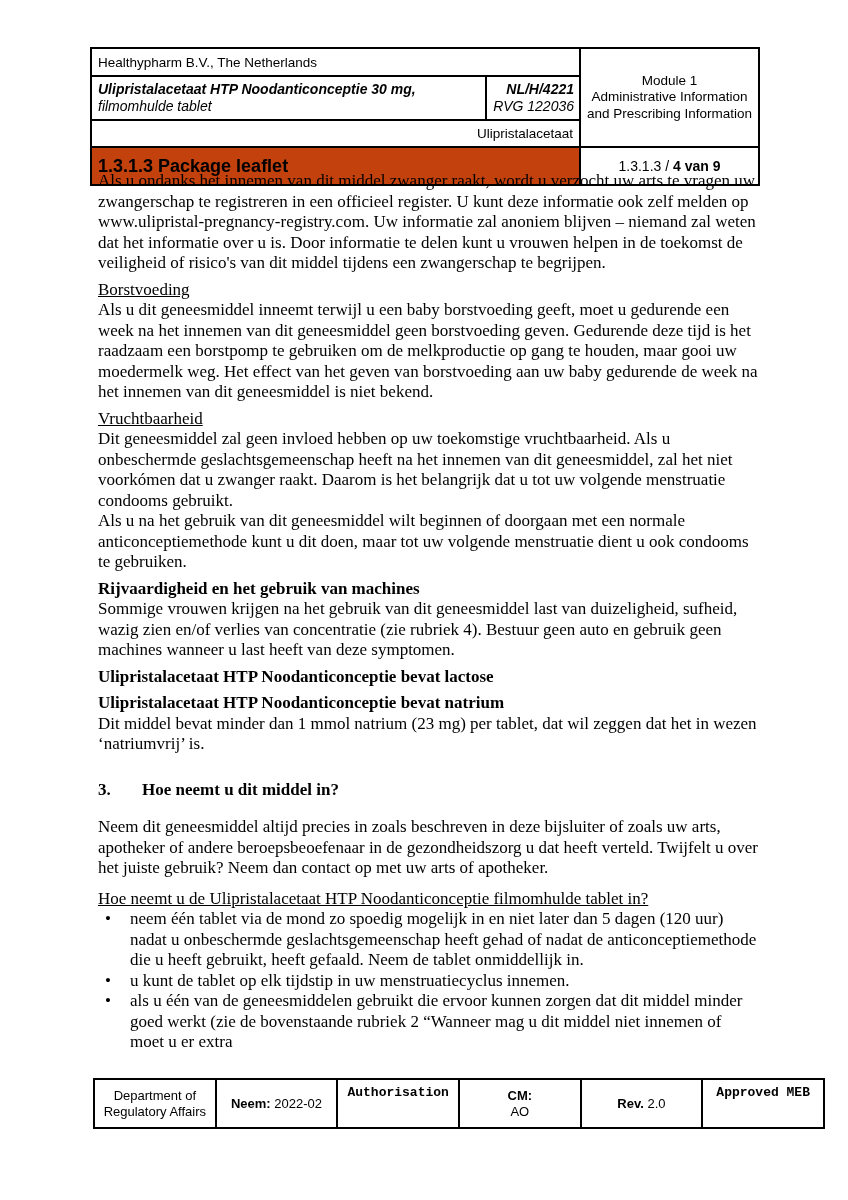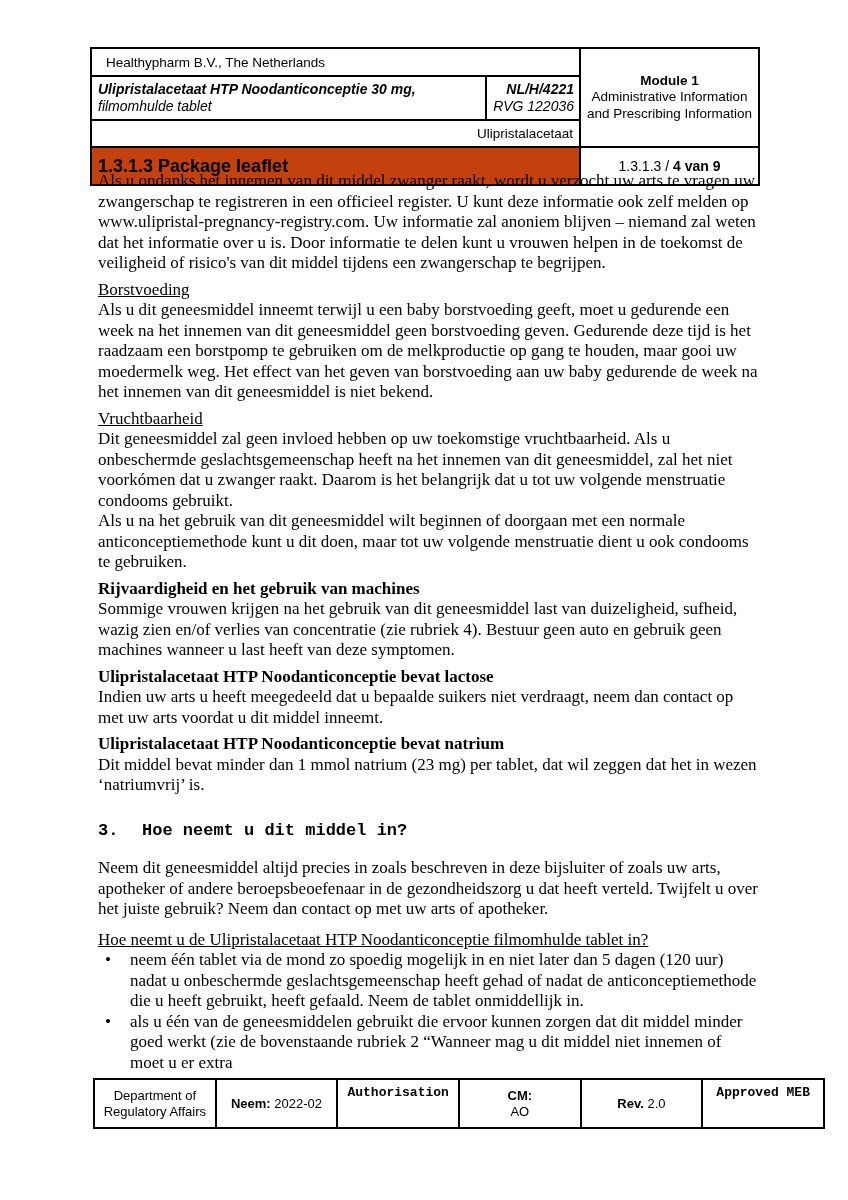--- a/index.html
+++ b/index.html
@@ -8,45 +8,45 @@
     overflow:hidden; color:#000;
   }
 
   
   .header-table {
     position:absolute; left:90px; top:47px; width:668px;
     border-collapse:collapse; font-family:"Liberation Sans", sans-serif;
     table-layout:fixed;
   }
   .header-table td { border:2px solid #000; overflow:hidden; }
-  .ht-company   { font-size:13.5px; padding:3px 14px; height:20px; }
+  .ht-company   { font-size:13.5px; padding:3px 6px; height:20px; }
   .ht-product   { font-size:14px; line-height:17.5px; padding:3px 6px; height:36px; vertical-align:middle; }
   .product-name { font-weight:bold; font-style:italic; display:block; }
   .product-form { font-style:italic; display:block; }
   .ht-code      { font-size:14px; line-height:17.5px; padding:3px 5px; text-align:right; vertical-align:middle; }
   .code-proc    { font-weight:bold; font-style:italic; display:block;text-align:right; }
   .code-rvg     { font-style:italic; display:block; }
   .ht-substance { font-size:13.5px; padding:3px 6px; height:19px;text-align:right; }
   .ht-module    { text-align:center; vertical-align:middle; font-size:13.5px; line-height:16.5px; padding:2px 4px; }
-  .module-title { font-weight:bold; display:block; }
+  .module-title { font-weight:normal; display:block; }
   .module-line  { display:block; }
   .ht-leaflet   { background:#c2410c; font-size:18px; font-weight:bold; padding:5px 6px; height:26px; vertical-align:middle; }
   .ht-pageref   { text-align:center; vertical-align:middle; font-size:14px; background:#fff; }
   .pageref-bold { font-weight:bold; }
 
   
   .content {
     position:absolute; left:98px; top:171px; width:660px;
     font-family:"Liberation Serif", serif; font-size:17px; line-height:20.5px;
   }
   .content p { margin:0; }
   .h-underline { text-decoration:underline; }
   .h-bold { font-weight:bold; }
   .sec { margin-top:6px; }
-  .section3-heading { margin-top:25px; margin-bottom:17px; font-weight:bold;font-family:Liberation Mono, monospace; }
+  .section3-heading { margin-top:25px; margin-bottom:17px; font-weight:bold; }
   .section3-heading .num { display:inline-block; width:44px; }
   .sec-how { margin-top:10px; }
   ul.bullets { margin:0; padding:0 0 0 32px; list-style:none; }
   ul.bullets li { position:relative; }
   ul.bullets li::before { content:"\2022"; position:absolute; left:-25px; }
 
   
   .footer-table {
     position:absolute; left:93px; top:1078px; width:732px;
     border-collapse:collapse; table-layout:fixed;
@@ -117,38 +117,38 @@
       <p>Als u na het gebruik van dit geneesmiddel wilt beginnen of doorgaan met een normale anticonceptiemethode kunt u dit doen, maar tot uw volgende menstruatie dient u ook condooms te gebruiken.</p>
     </div>
 
     <div class="sec">
       <div class="h-bold">Rijvaardigheid en het gebruik van machines</div>
       <p>Sommige vrouwen krijgen na het gebruik van dit geneesmiddel last van duizeligheid, sufheid, wazig zien en/of verlies van concentratie (zie rubriek 4). Bestuur geen auto en gebruik geen machines wanneer u last heeft van deze symptomen.</p>
     </div>
 
     <div class="sec">
       <div class="h-bold">Ulipristalacetaat HTP Noodanticonceptie bevat lactose</div>
-      <p>Indien uw arts u heeft meegedeeld dat u bepaalde suikers niet verdraagt, neem dan contact op met uw arts voordat u dit middel inneemt.</p>
     </div>
 
     <div class="sec">
       <div class="h-bold">Ulipristalacetaat HTP Noodanticonceptie bevat natrium</div>
       <p>Dit middel bevat minder dan 1 mmol natrium (23 mg) per tablet, dat wil zeggen dat het in wezen ‘natriumvrij’ is.</p>
     </div>
 
     <div class="section3-heading">
       <span class="num">3.</span><span>Hoe neemt u dit middel in?</span>
     </div>
 
     <p>Neem dit geneesmiddel altijd precies in zoals beschreven in deze bijsluiter of zoals uw arts, apotheker of andere beroepsbeoefenaar in de gezondheidszorg u dat heeft verteld. Twijfelt u over het juiste gebruik? Neem dan contact op met uw arts of apotheker.</p>
 
     <div class="sec-how">
       <div class="h-underline">Hoe neemt u de Ulipristalacetaat HTP Noodanticonceptie filmomhulde tablet in?</div>
       <ul class="bullets">
         <li>neem één tablet via de mond zo spoedig mogelijk in en niet later dan 5 dagen (120 uur) nadat u onbeschermde geslachtsgemeenschap heeft gehad of nadat de anticonceptiemethode die u heeft gebruikt, heeft gefaald. Neem de tablet onmiddellijk in.</li>
+        <li>u kunt de tablet op elk tijdstip in uw menstruatiecyclus innemen.</li>
         <li>als u één van de geneesmiddelen gebruikt die ervoor kunnen zorgen dat dit middel minder goed werkt (zie de bovenstaande rubriek 2 “Wanneer mag u dit middel niet innemen of moet u er extra</li>
       </ul>
     </div>
 
   </div>
 
   <table class="footer-table">
     <tbody>
         <tr>
       <td>

